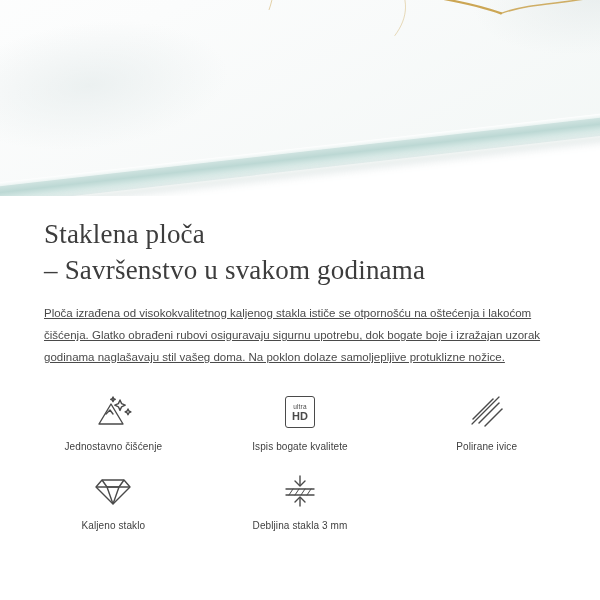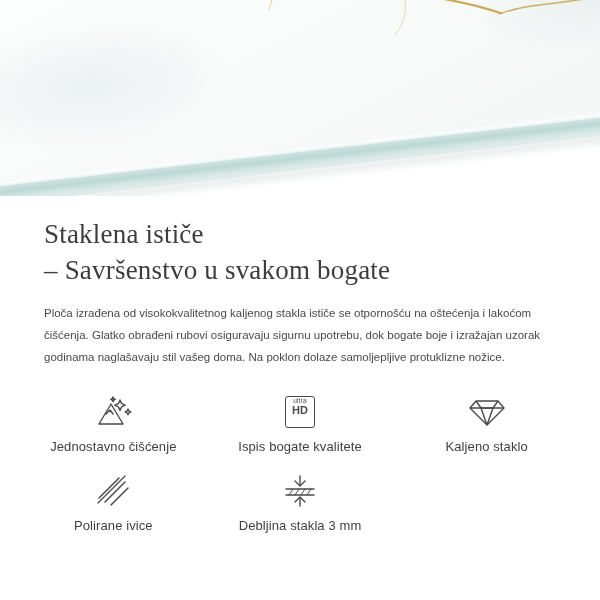--- a/index.html
+++ b/index.html
@@ -107,20 +107,21 @@
   }
   .headline .line2 {
     display: block;
   }
   .body-copy {
     margin: 14px 0 16px 0;
     font-size: 11.5px;
     line-height: 22px;
     color: #4a4a4a;
     max-width: 520px;
+    text-decoration: underline;
   }
 
   
   .features {
     margin-top: 22px;
     display: grid;
     grid-template-columns: repeat(3, 1fr);
     grid-row-gap: 16px;
     padding: 0 20px 0 20px;
     box-sizing: border-box;
@@ -133,34 +134,35 @@
   }
   .feature-icon {
     height: 44px;
     display: flex;
     align-items: center;
     justify-content: center;
     color: #4a4a4a;
   }
   .feature-label {
     margin-top: 6px;
-    font-size: 13px;
+    font-size: 10px;
     line-height: 13px;
     color: #3f3f3f;
     text-align: center;
     letter-spacing: 0.1px;
   }
   .hd-badge {
     width: 30px;
     height: 32px;
     border: 1.4px solid #4a4a4a;
     border-radius: 3px;
     display: flex;
     flex-direction: column;
     align-items: center;
+    justify-content: center;
     box-sizing: border-box;
   }
   .hd-badge .t1 {
     font-size: 6.5px;
     line-height: 7px;
     color: #4a4a4a;
     letter-spacing: 0.2px;
   }
   .hd-badge .t2 {
     font-size: 11px;
@@ -196,22 +198,22 @@
         </g>
       </svg>
       <div class="slab-edge-hi"></div>
       <div class="slab-edge"></div>
       <div class="slab-shadow"></div>
     </div>
   </div>
 
   <div class="content">
     <h1 class="headline">
-      <span>Staklena ističe</span>
-      <span class="line2">– Savršenstvo u svakom bogate</span>
+      <span>Staklena ploča</span>
+      <span class="line2">– Savršenstvo u svakom godinama</span>
     </h1>
     <p class="body-copy">Ploča izrađena od visokokvalitetnog kaljenog stakla ističe se otpornošću na oštećenja i lakoćom čišćenja. Glatko obrađeni rubovi osiguravaju sigurnu upotrebu, dok bogate boje i izražajan uzorak godinama naglašavaju stil vašeg doma. Na poklon dolaze samoljepljive protuklizne nožice.</p>
   </div>
 
   <div class="features">
 
     <div class="feature">
       <div class="feature-icon">
         <svg width="40" height="36" viewBox="0 0 40 36" fill="none" stroke="#4a4a4a" stroke-width="1.4" stroke-linecap="round" stroke-linejoin="round">
           <path d="M6 30 L18 10 L30 30 Z"></path>
@@ -229,41 +231,41 @@
         <div class="hd-badge">
           <span class="t1">ultra</span>
           <span class="t2">HD</span>
         </div>
       </div>
       <div class="feature-label">Ispis bogate kvalitete</div>
     </div>
 
     <div class="feature">
       <div class="feature-icon">
+        <svg width="36" height="34" viewBox="0 0 36 34" fill="none" stroke="#4a4a4a" stroke-width="1.5" stroke-linecap="round">
+          <path d="M4 24 L24 4"></path>
+          <path d="M10 28 L30 8"></path>
+          <path d="M16 31 L33 14"></path>
+          <path d="M3 29 L30 2" stroke-width="1.2"></path>
+        </svg>
+      </div>
+      <div class="feature-label">Polirane ivice</div>
+    </div>
+
+    <div class="feature">
+      <div class="feature-icon">
         <svg width="40" height="34" viewBox="0 0 40 34" fill="none" stroke="#4a4a4a" stroke-width="1.4" stroke-linejoin="round">
           <path d="M9 6 L31 6 L37 13 L20 30 L3 13 Z"></path>
           <path d="M3 13 L37 13"></path>
           <path d="M9 6 L14 13 L20 30"></path>
           <path d="M31 6 L26 13 L20 30"></path>
           <path d="M14 13 L26 13"></path>
         </svg>
       </div>
       <div class="feature-label">Kaljeno staklo</div>
-    </div>
-
-    <div class="feature">
-      <div class="feature-icon">
-        <svg width="36" height="34" viewBox="0 0 36 34" fill="none" stroke="#4a4a4a" stroke-width="1.5" stroke-linecap="round">
-          <path d="M4 24 L24 4"></path>
-          <path d="M10 28 L30 8"></path>
-          <path d="M16 31 L33 14"></path>
-          <path d="M3 29 L30 2" stroke-width="1.2"></path>
-        </svg>
-      </div>
-      <div class="feature-label">Polirane ivice</div>
     </div>
 
 
     <div class="feature">
       <div class="feature-icon">
         <svg width="38" height="36" viewBox="0 0 38 36" fill="none" stroke="#4a4a4a" stroke-width="1.4" stroke-linecap="round" stroke-linejoin="round">
           <path d="M19 3 L19 12"></path>
           <path d="M14 8 L19 13 L24 8"></path>
           <path d="M5 16 L33 16"></path>
           <path d="M5 22 L33 22"></path>

